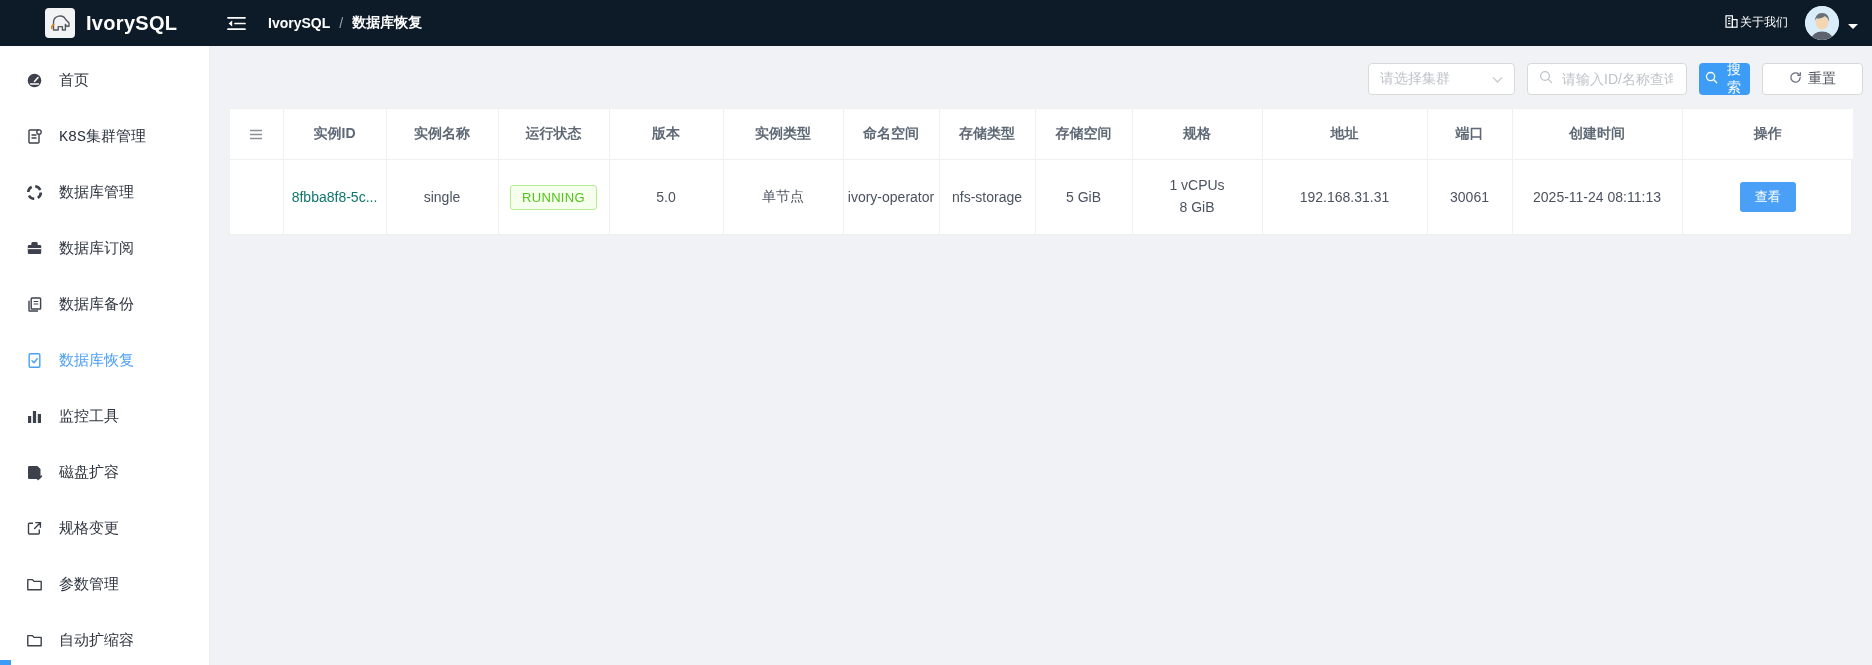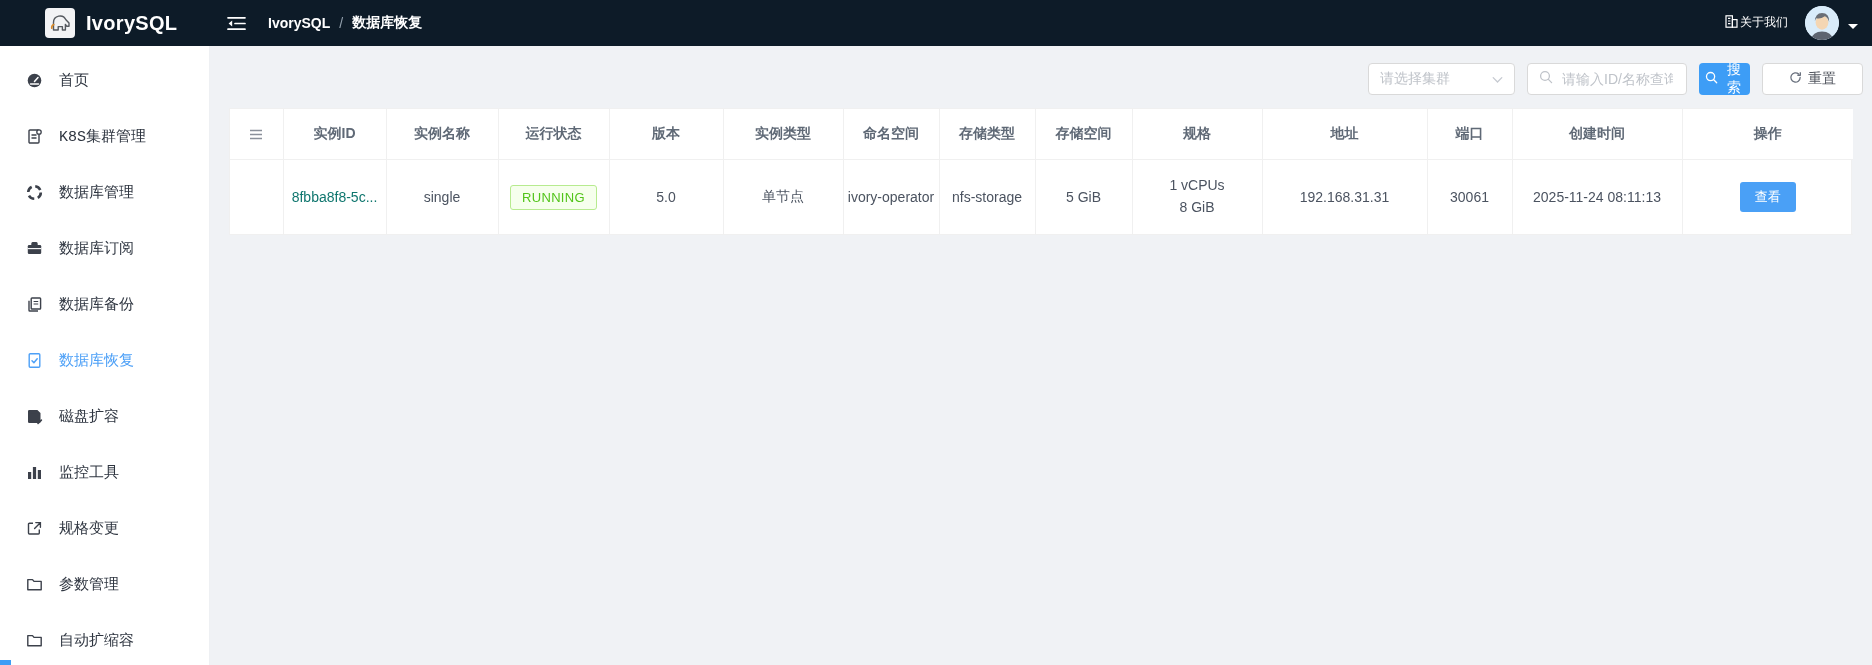--- a/index.html
+++ b/index.html
@@ -169,36 +169,36 @@
       <svg width="17" height="17" viewBox="0 0 17 17">
         <rect x="3.2" y="1.8" width="10.6" height="13.4" rx="1" fill="none" stroke-width="1.4"></rect>
         <path d="M6 8.8 l1.9 1.9 L11.2 6.8" fill="none" stroke-width="1.5" stroke-linecap="round" stroke-linejoin="round"></path>
       </svg>
     </span>
     <span>数据库恢复</span>
   </div>
   <div class="side-item">
     <span class="icn fillicn">
       <svg width="17" height="17" viewBox="0 0 17 17">
+        <rect x="2" y="8" width="3.2" height="7" stroke="none"></rect>
+        <rect x="6.9" y="3" width="3.2" height="12" stroke="none"></rect>
+        <rect x="11.8" y="6" width="3.2" height="9" stroke="none"></rect>
+      </svg>
+    </span>
+    <span>监控工具</span>
+  </div>
+  <div class="side-item">
+    <span class="icn fillicn">
+      <svg width="17" height="17" viewBox="0 0 17 17">
         <path d="M2 3.2 a1.2 1.2 0 0 1 1.2-1.2 h8.2 L14.5 5 v8.8 a1.2 1.2 0 0 1-1.2 1.2 H3.2 A1.2 1.2 0 0 1 2 13.8 Z" stroke="none"></path>
         <rect x="4.6" y="2.6" width="5.4" height="3" fill="#fff" stroke="none"></rect>
         <path d="M12 15.5 l3.4-3.4" stroke-width="1.6" fill="none" stroke-linecap="round"></path>
       </svg>
     </span>
     <span>磁盘扩容</span>
-  </div>
-  <div class="side-item">
-    <span class="icn fillicn">
-      <svg width="17" height="17" viewBox="0 0 17 17">
-        <rect x="2" y="8" width="3.2" height="7" stroke="none"></rect>
-        <rect x="6.9" y="3" width="3.2" height="12" stroke="none"></rect>
-        <rect x="11.8" y="6" width="3.2" height="9" stroke="none"></rect>
-      </svg>
-    </span>
-    <span>监控工具</span>
   </div>
   <div class="side-item">
     <span class="icn">
       <svg width="17" height="17" viewBox="0 0 17 17">
         <path d="M7 3.2 H3.4 a0.9 0.9 0 0 0-.9.9 v9 a0.9 0.9 0 0 0 .9.9 h9 a0.9 0.9 0 0 0 .9-.9 V9.6" fill="none" stroke-width="1.4"></path>
         <path d="M9.8 2.6 h4.6 v4.6 M14 3 L8.6 8.4" fill="none" stroke-width="1.4" stroke-linecap="round"></path>
       </svg>
     </span>
     <span>规格变更</span>
   </div>

